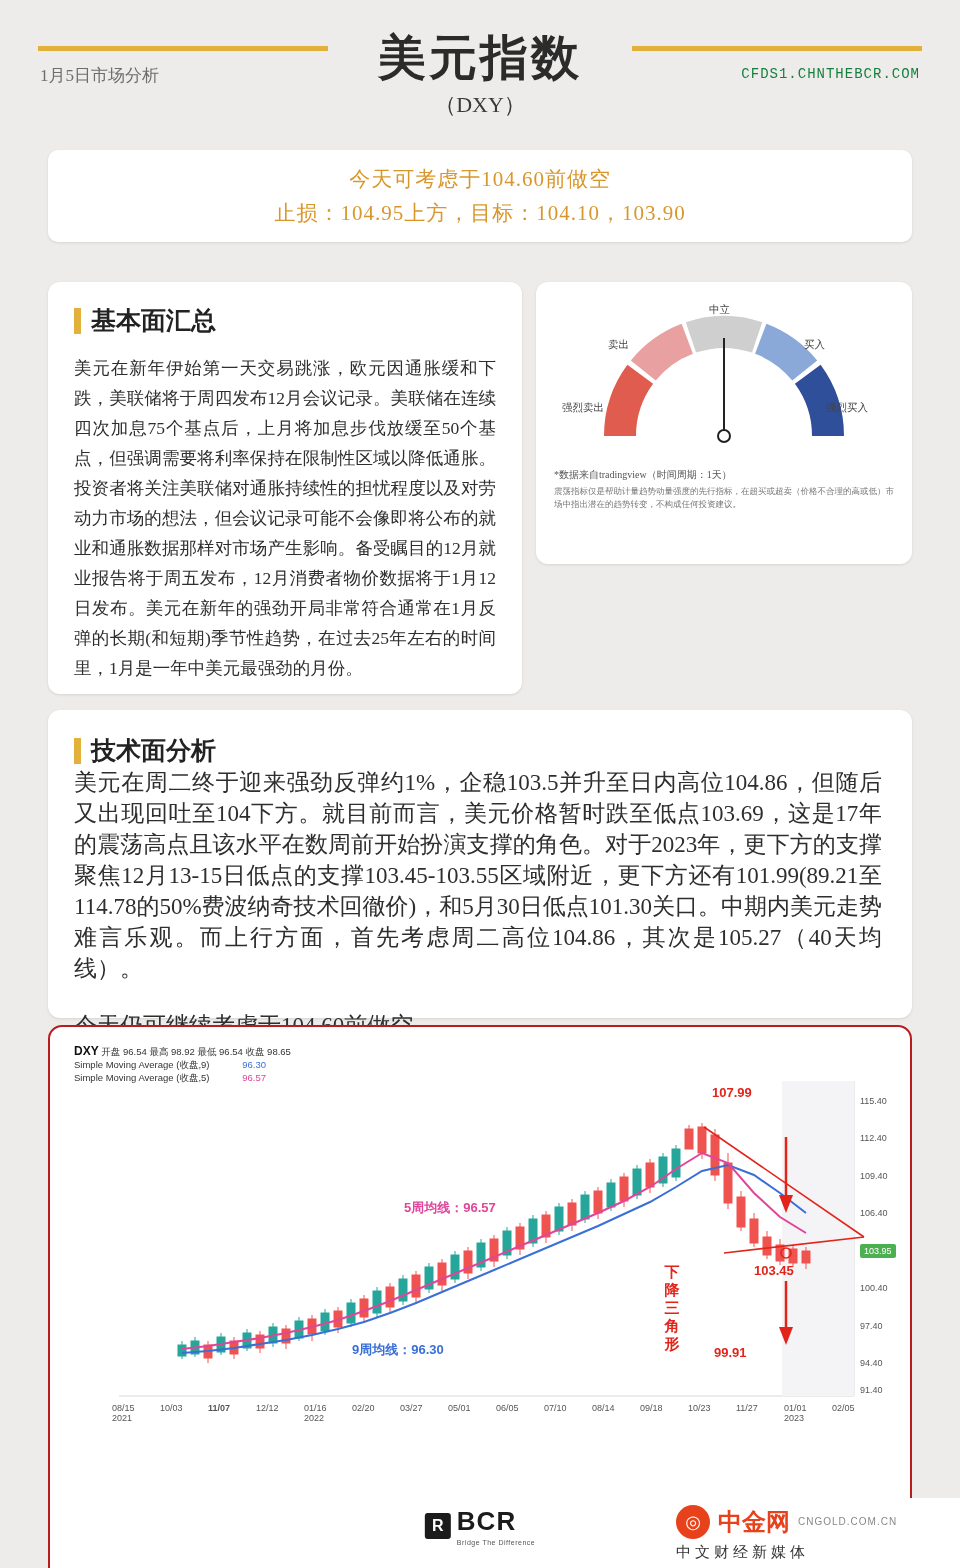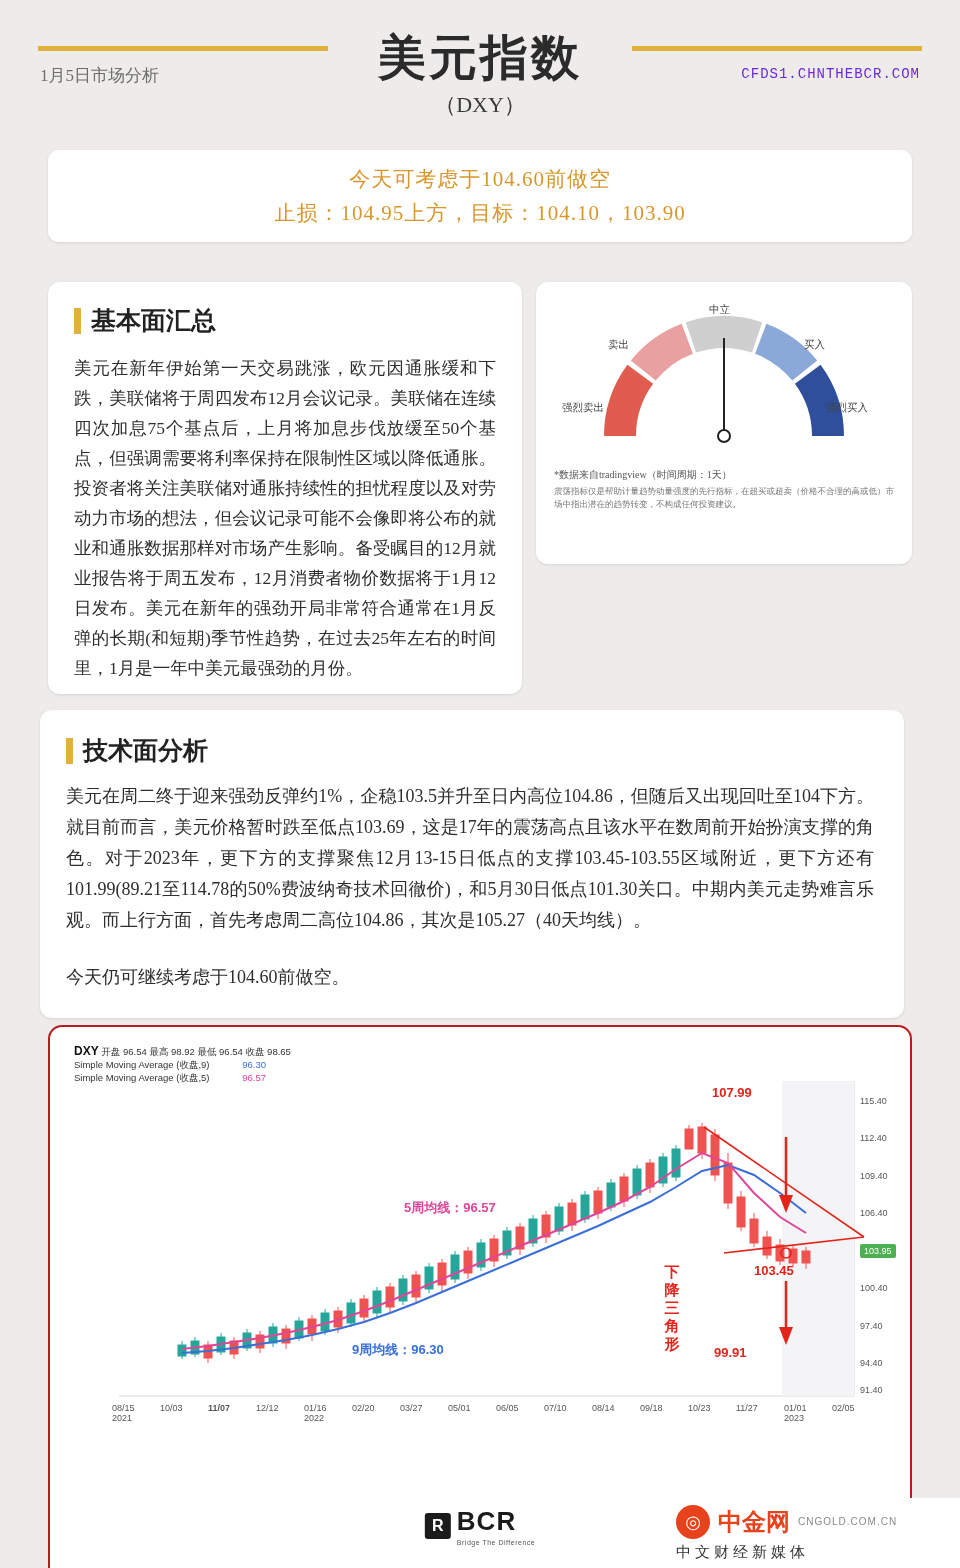--- a/index.html
+++ b/index.html
@@ -21,21 +21,21 @@
   }
   .header-rule-left { left:38px; width:290px; }
   .header-rule-right { right:38px; width:290px; }
   .header-date {
     position:absolute; left:40px; top:64px;
     font-size:17px; color:#6d6d6d;
     font-family:"Liberation Serif", serif;
   }
   .header-site {
     position:absolute; right:40px; top:66px;
-    font-size:14px; color:#6d28d9; letter-spacing:1px;
+    font-size:14px; color:#15803d; letter-spacing:1px;
     font-family:"Liberation Mono", monospace;
   }
   .header-title {
     position:absolute; left:0; right:0; top:26px;
     text-align:center; font-size:48px; font-weight:bold;
     color:#2b2b2b; letter-spacing:3px;
   }
   .header-sub {
     position:absolute; left:0; right:0; top:90px;
     text-align:center; font-size:22px; color:#3a3a3a;
@@ -81,23 +81,23 @@
 
   #levels-card { left:536px; top:578px; width:376px; height:116px; }
   .levels-row {
     display:flex; align-items:center; height:58px; padding-left:26px;
     font-family:"Liberation Serif", serif;
   }
   .levels-name { font-size:20px; color:#222; width:110px; }
   .levels-dot { width:5px; height:5px; border-radius:50%; background:#e2b13c; margin:0 20px 0 4px;}
   .levels-val { font-size:19px; color:#333; width:100px; text-align:center; }
 
-  #technical { left:40px; top:710px; width:864px; height:308px; padding:24px 30px 0 26px; }
+  #technical { left:48px; top:710px; width:864px; height:308px; padding:24px 30px 0 26px; }
   #technical .body {
-    margin-top:14px; font-size:18px; line-height:31px; color:#2e2e2e;
+    font-size:23px; line-height:31px; color:#2e2e2e;
     font-family:"Liberation Serif", serif; text-align:justify;
   }
   #technical .body p { margin:0; }
   #technical .body p.second { margin-top:26px; }
 
   
   #chart-card {
     position:absolute; left:48px; top:1025px; width:864px; height:570px;
     background:#fff; border:2px solid #b91c1c; border-radius:14px; overflow:hidden;
   }

